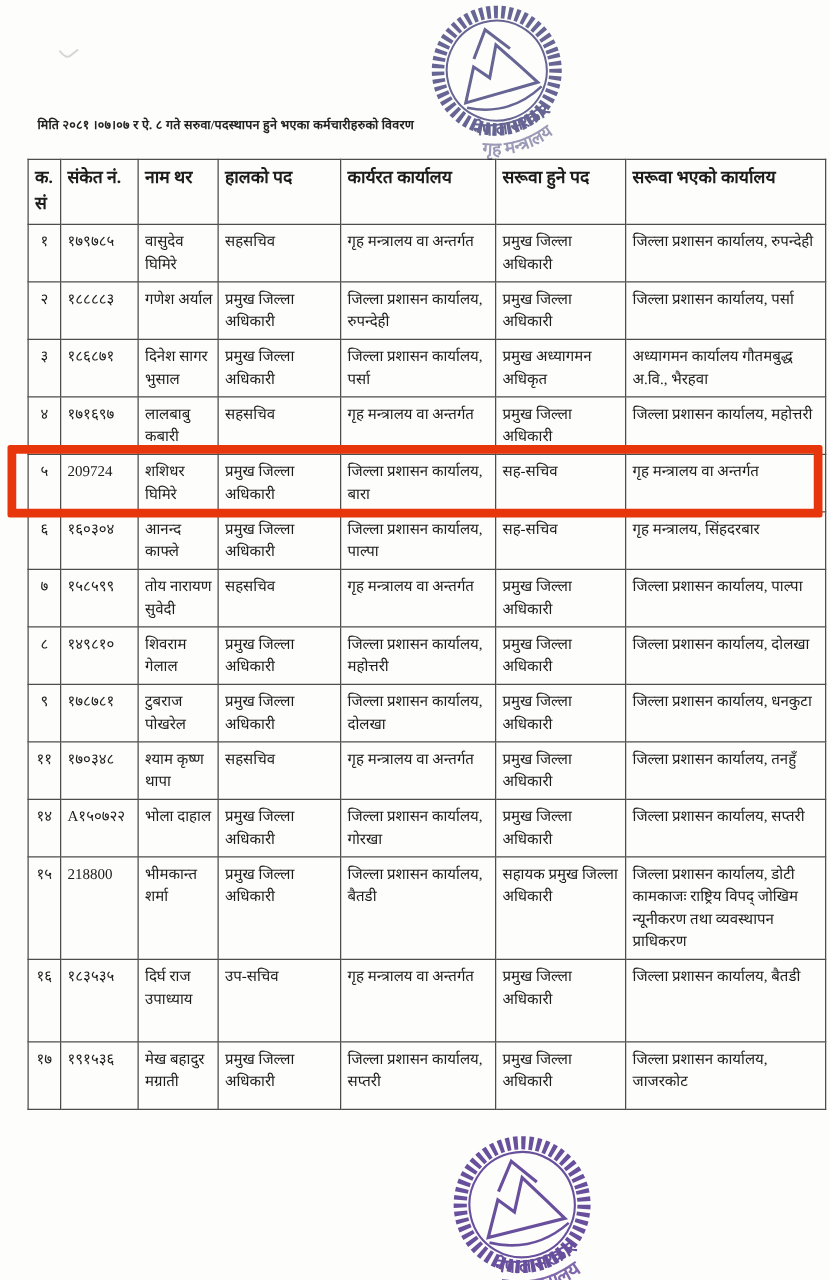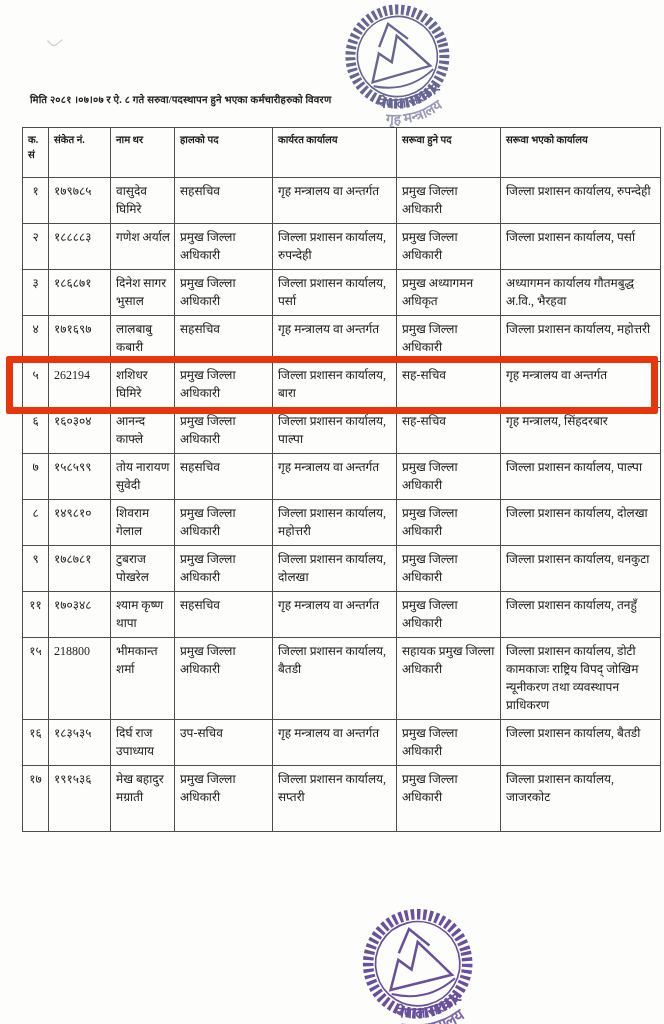--- a/index.html
+++ b/index.html
@@ -48,21 +48,21 @@
   th, td {
     border: 1px solid var(--line);
     vertical-align: top;
     text-align: left;
     padding: 4px 4px 5px 5px;
     font-size: 12px;
     line-height: 1.5;
     word-wrap: break-word;
     color: var(--text);
   }
-  th { font-weight: bold; height: 50px; font-size: 10px; }
+  th { font-weight: bold; height: 50px; font-size: 14px; }
   td { height: 40px; white-space: pre-line; }
   col.c-sn   { width: 26px; }
   col.c-code { width: 62px; }
   col.c-name { width: 64px; }
   col.c-post { width: 98px; }
   col.c-off  { width: 124px; }
   col.c-tpost{ width: 104px; }
   col.c-toff { width: 160px; }
   td.sn { text-align: center; padding-left: 2px; padding-right: 2px; }
   tbody tr:nth-child(13) td { height: 66px; }
@@ -152,21 +152,21 @@
       <td class="sn">४</td>
       <td>१७१६९७</td>
       <td>लालबाबु कबारी</td>
       <td>सहसचिव</td>
       <td>गृह मन्त्रालय वा अन्तर्गत</td>
       <td>प्रमुख जिल्ला अधिकारी</td>
       <td>जिल्ला प्रशासन कार्यालय, महोत्तरी</td>
     </tr>
           <tr class="highlighted">
       <td class="sn">५</td>
-      <td>262194</td>
+      <td>209724</td>
       <td>शशिधर घिमिरे</td>
       <td>प्रमुख जिल्ला अधिकारी</td>
       <td>जिल्ला प्रशासन कार्यालय, बारा</td>
       <td>सह-सचिव</td>
       <td>गृह मन्त्रालय वा अन्तर्गत</td>
     </tr>
           <tr>
       <td class="sn">६</td>
       <td>१६०३०४</td>
       <td>आनन्द काफ्ले</td>
@@ -203,20 +203,29 @@
       <td>जिल्ला प्रशासन कार्यालय, धनकुटा</td>
     </tr>
           <tr>
       <td class="sn">११</td>
       <td>१७०३४८</td>
       <td>श्याम कृष्ण थापा</td>
       <td>सहसचिव</td>
       <td>गृह मन्त्रालय वा अन्तर्गत</td>
       <td>प्रमुख जिल्ला अधिकारी</td>
       <td>जिल्ला प्रशासन कार्यालय, तनहुँ</td>
+    </tr>
+          <tr>
+      <td class="sn">१४</td>
+      <td>A१५०७२२</td>
+      <td>भोला दाहाल</td>
+      <td>प्रमुख जिल्ला अधिकारी</td>
+      <td>जिल्ला प्रशासन कार्यालय, गोरखा</td>
+      <td>प्रमुख जिल्ला अधिकारी</td>
+      <td>जिल्ला प्रशासन कार्यालय, सप्तरी</td>
     </tr>
           <tr>
       <td class="sn">१५</td>
       <td>218800</td>
       <td>भीमकान्त शर्मा</td>
       <td>प्रमुख जिल्ला अधिकारी</td>
       <td>जिल्ला प्रशासन कार्यालय, बैतडी</td>
       <td>सहायक प्रमुख जिल्ला अधिकारी</td>
       <td>जिल्ला प्रशासन कार्यालय, डोटी
 कामकाजः राष्ट्रिय विपद् जोखिम न्यूनीकरण तथा व्यवस्थापन प्राधिकरण</td>

